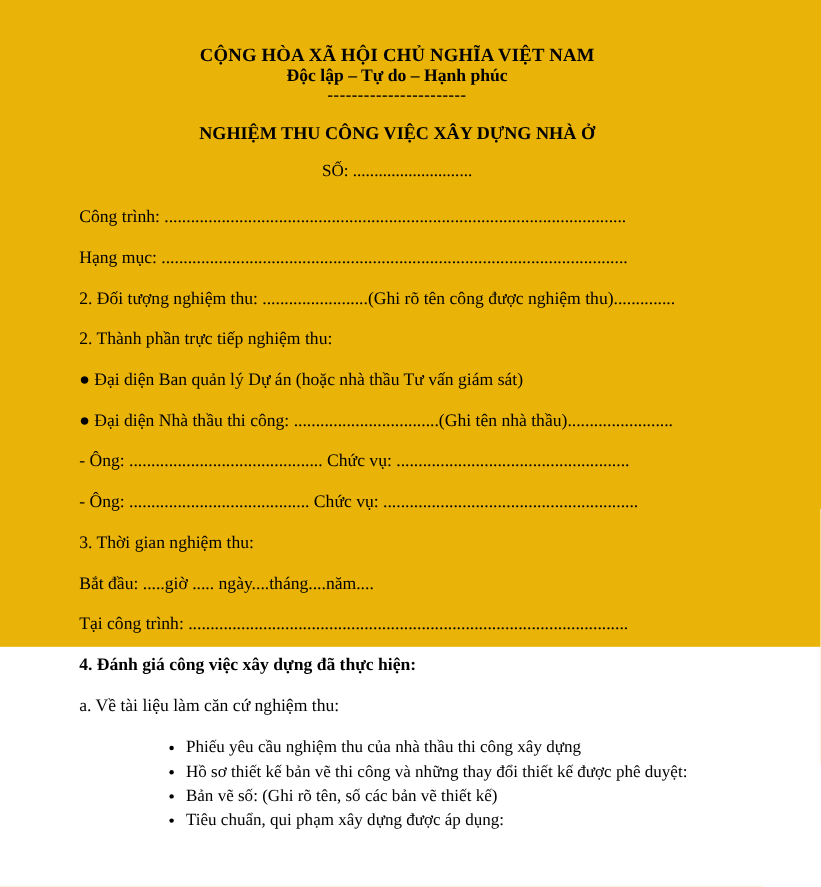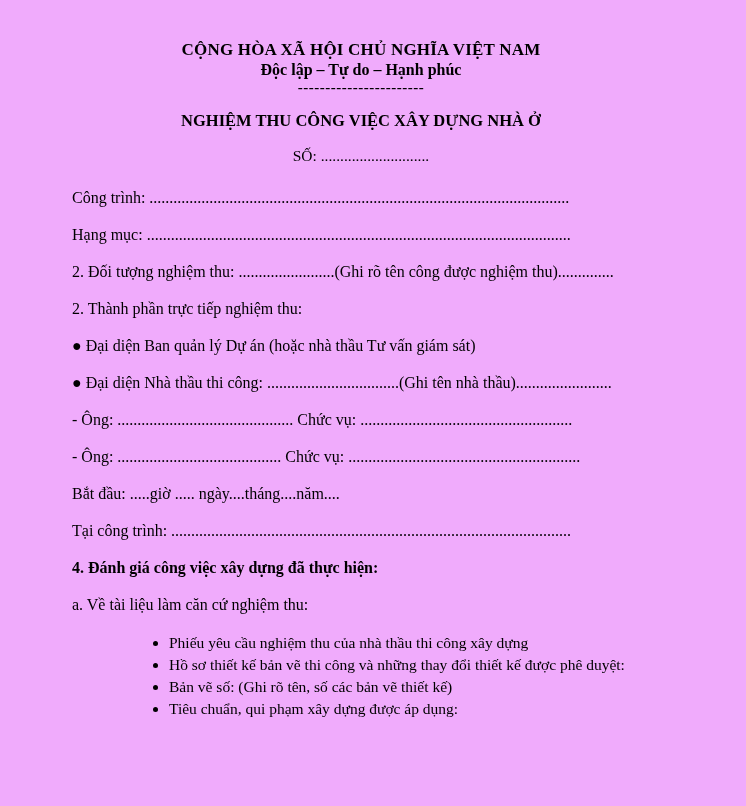--- a/index.html
+++ b/index.html
@@ -10,23 +10,23 @@
   body {
     width: 746px;
     height: 806px;
     overflow: hidden;
     color: #000000;
     font-family: "Liberation Serif", "DejaVu Serif", serif;
   }
   .page {
     box-sizing: border-box;
     width: 746px;
-    height: 806px;
+    height: 588px;
     padding: 40px 96px 0 72px;
-    background: #f0abfc;
+    background: #eab308;
     font-family: Liberation Serif, serif;
   }
   .center { text-align: center; }
   .republic-title {
     font-size: 17px;
     font-weight: bold;
     line-height: 20px;
     letter-spacing: 0.2px;
   }
   .motto {
@@ -89,20 +89,21 @@
 
   <div class="body-block">
     <p class="para">Công trình: .........................................................................................................</p>
     <p class="para">Hạng mục: ..........................................................................................................</p>
     <p class="para">2. Đối tượng nghiệm thu: ........................(Ghi rõ tên công được nghiệm thu)..............</p>
     <p class="para">2. Thành phần trực tiếp nghiệm thu:</p>
     <p class="para">● Đại diện Ban quản lý Dự án (hoặc nhà thầu Tư vấn giám sát)</p>
     <p class="para">● Đại diện Nhà thầu thi công: .................................(Ghi tên nhà thầu)........................</p>
     <p class="para">- Ông: ............................................ Chức vụ: .....................................................</p>
     <p class="para">- Ông: ......................................... Chức vụ: ..........................................................</p>
+    <p class="para">3. Thời gian nghiệm thu:</p>
     <p class="para">Bắt đầu: .....giờ ..... ngày....tháng....năm....</p>
     <p class="para">Tại công trình: ....................................................................................................</p>
     <p class="para bold">4. Đánh giá công việc xây dựng đã thực hiện:</p>
     <p class="para">a. Về tài liệu làm căn cứ nghiệm thu:</p>
 
     <ul class="checklist">
       <li>Phiếu yêu cầu nghiệm thu của nhà thầu thi công xây dựng</li>
       <li>Hồ sơ thiết kế bản vẽ thi công và những thay đổi thiết kế được phê duyệt:</li>
       <li>Bản vẽ số: (Ghi rõ tên, số các bản vẽ thiết kế)</li>
       <li>Tiêu chuẩn, qui phạm xây dựng được áp dụng:</li>

